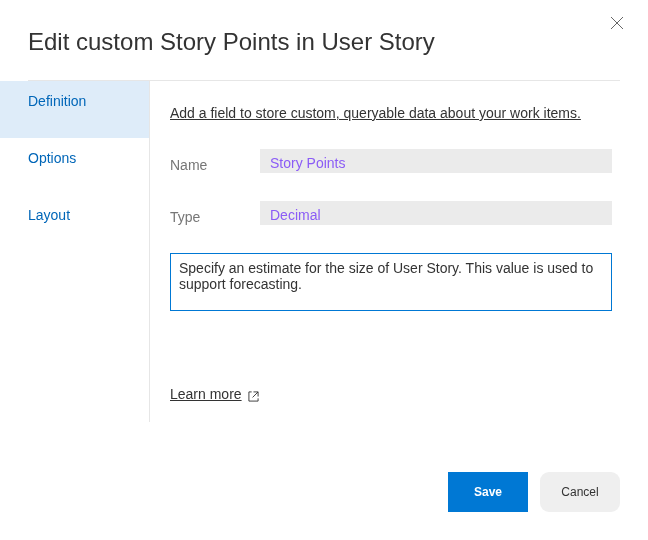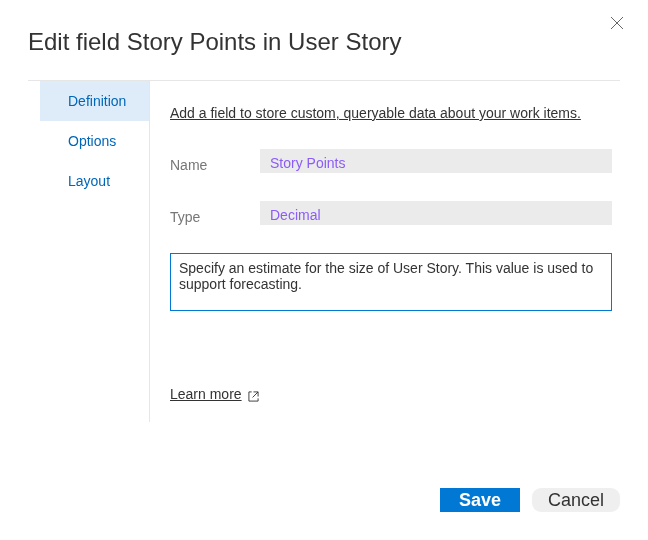--- a/index.html
+++ b/index.html
@@ -41,25 +41,24 @@
     .body-row {
       display: flex;
       padding: 0;
     }
     .sidebar {
       width: 150px;
       flex-shrink: 0;
       border-right: 1px solid #e6e6e6;
     }
     .sidebar-item {
-      padding: 12px 18px 12px 28px;
+      padding: 12px 18px 29px 28px;
       color: #0066b8;
       cursor: pointer;
       font-size: 14px;
-      margin-left: 40px;
     }
     .sidebar-item.active {
       background: #deecf9;
       font-weight: 400;
     }
     .main {
       flex: 1;
       padding: 24px 36px 20px 20px;
     }
     .intro {
@@ -119,23 +118,23 @@
     }
     .footer {
       position: absolute;
       bottom: 28px;
       right: 28px;
       display: flex;
       gap: 12px;
     }
     .btn {
       min-width: 80px;
-      height: 24px;
-      border: none;
-      font-size: 18px;
+      height: 40px;
+      border: none;
+      font-size: 12px;
       font-family: inherit;
       cursor: pointer;
       padding: 0 16px;
     }
     .btn-primary {
       background: #0078d4;
       color: #fff;
       font-weight: 600;
     }
     .btn-secondary {
@@ -147,21 +146,21 @@
 </head>
 <body>
 
 <button class="close-btn">
   <svg width="14" height="14" viewBox="0 0 14 14">
     <line x1="1" y1="1" x2="13" y2="13" stroke="#666" stroke-width="1"></line>
     <line x1="13" y1="1" x2="1" y2="13" stroke="#666" stroke-width="1"></line>
   </svg>
 </button>
 
-<h1 class="dialog-title">Edit field Story Points in User Story</h1>
+<h1 class="dialog-title">Edit custom Story Points in User Story</h1>
 
 <hr class="divider">
 
 <div class="body-row">
   <nav class="sidebar">
     <div class="sidebar-item active">
       <span>Definition</span>
     </div>
     <div class="sidebar-item">
       <span>Options</span>

